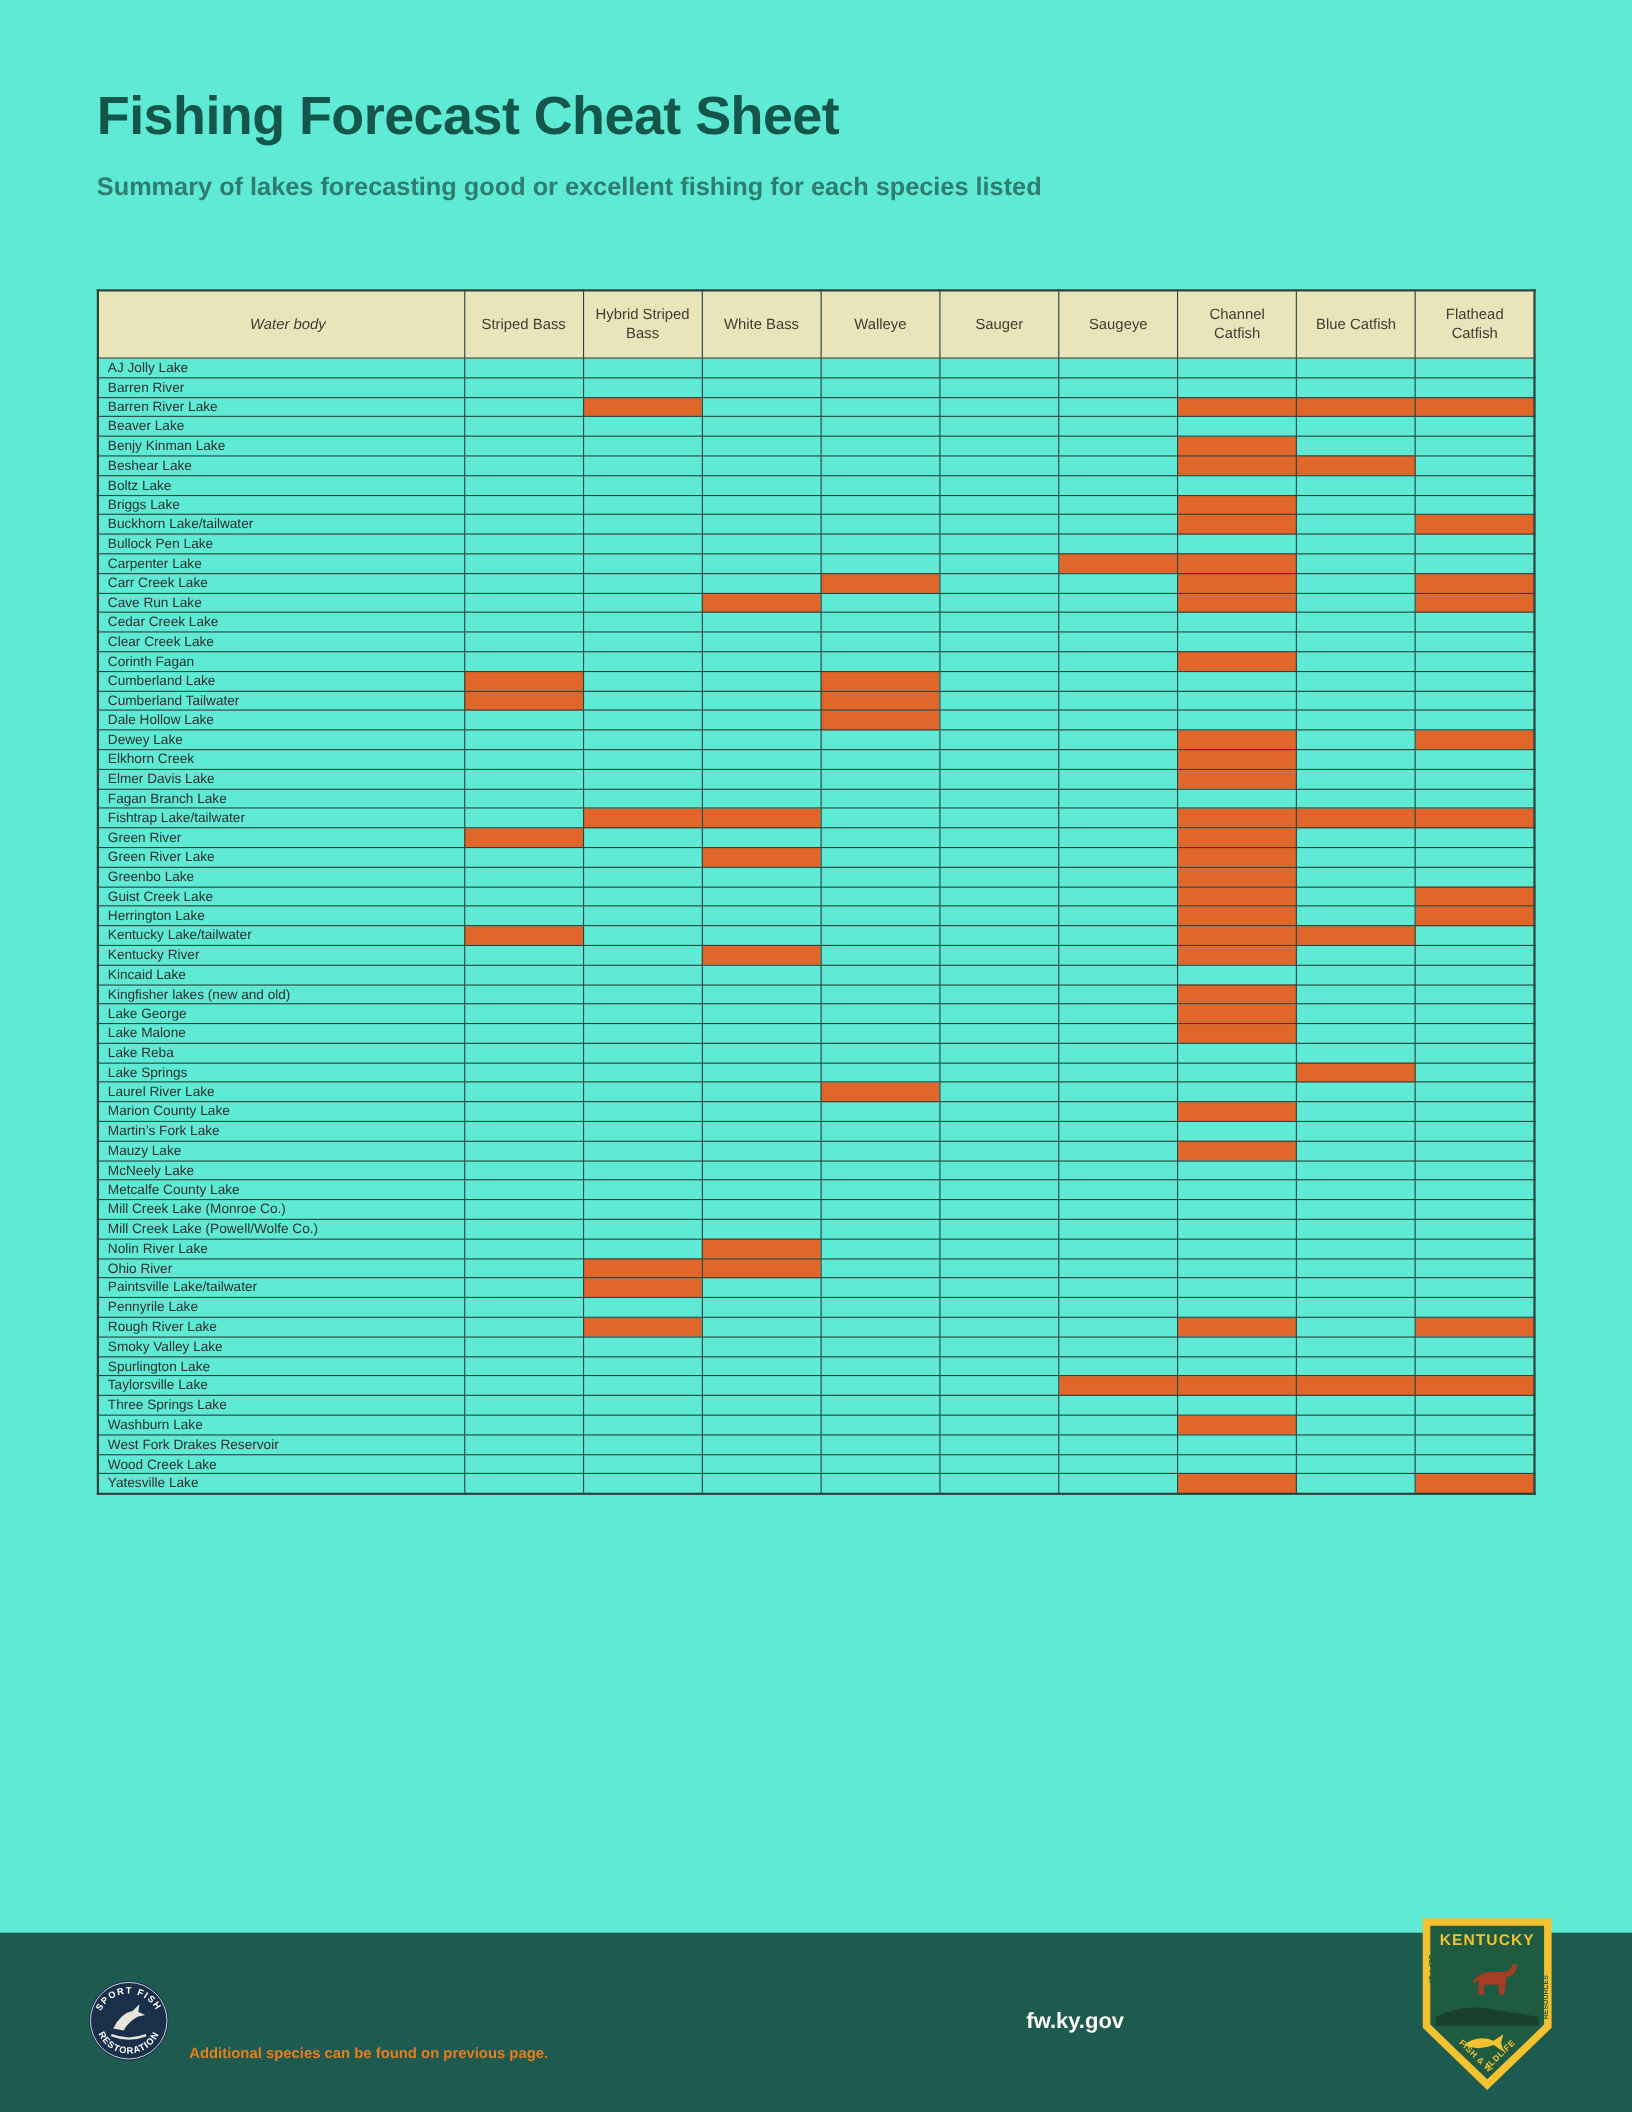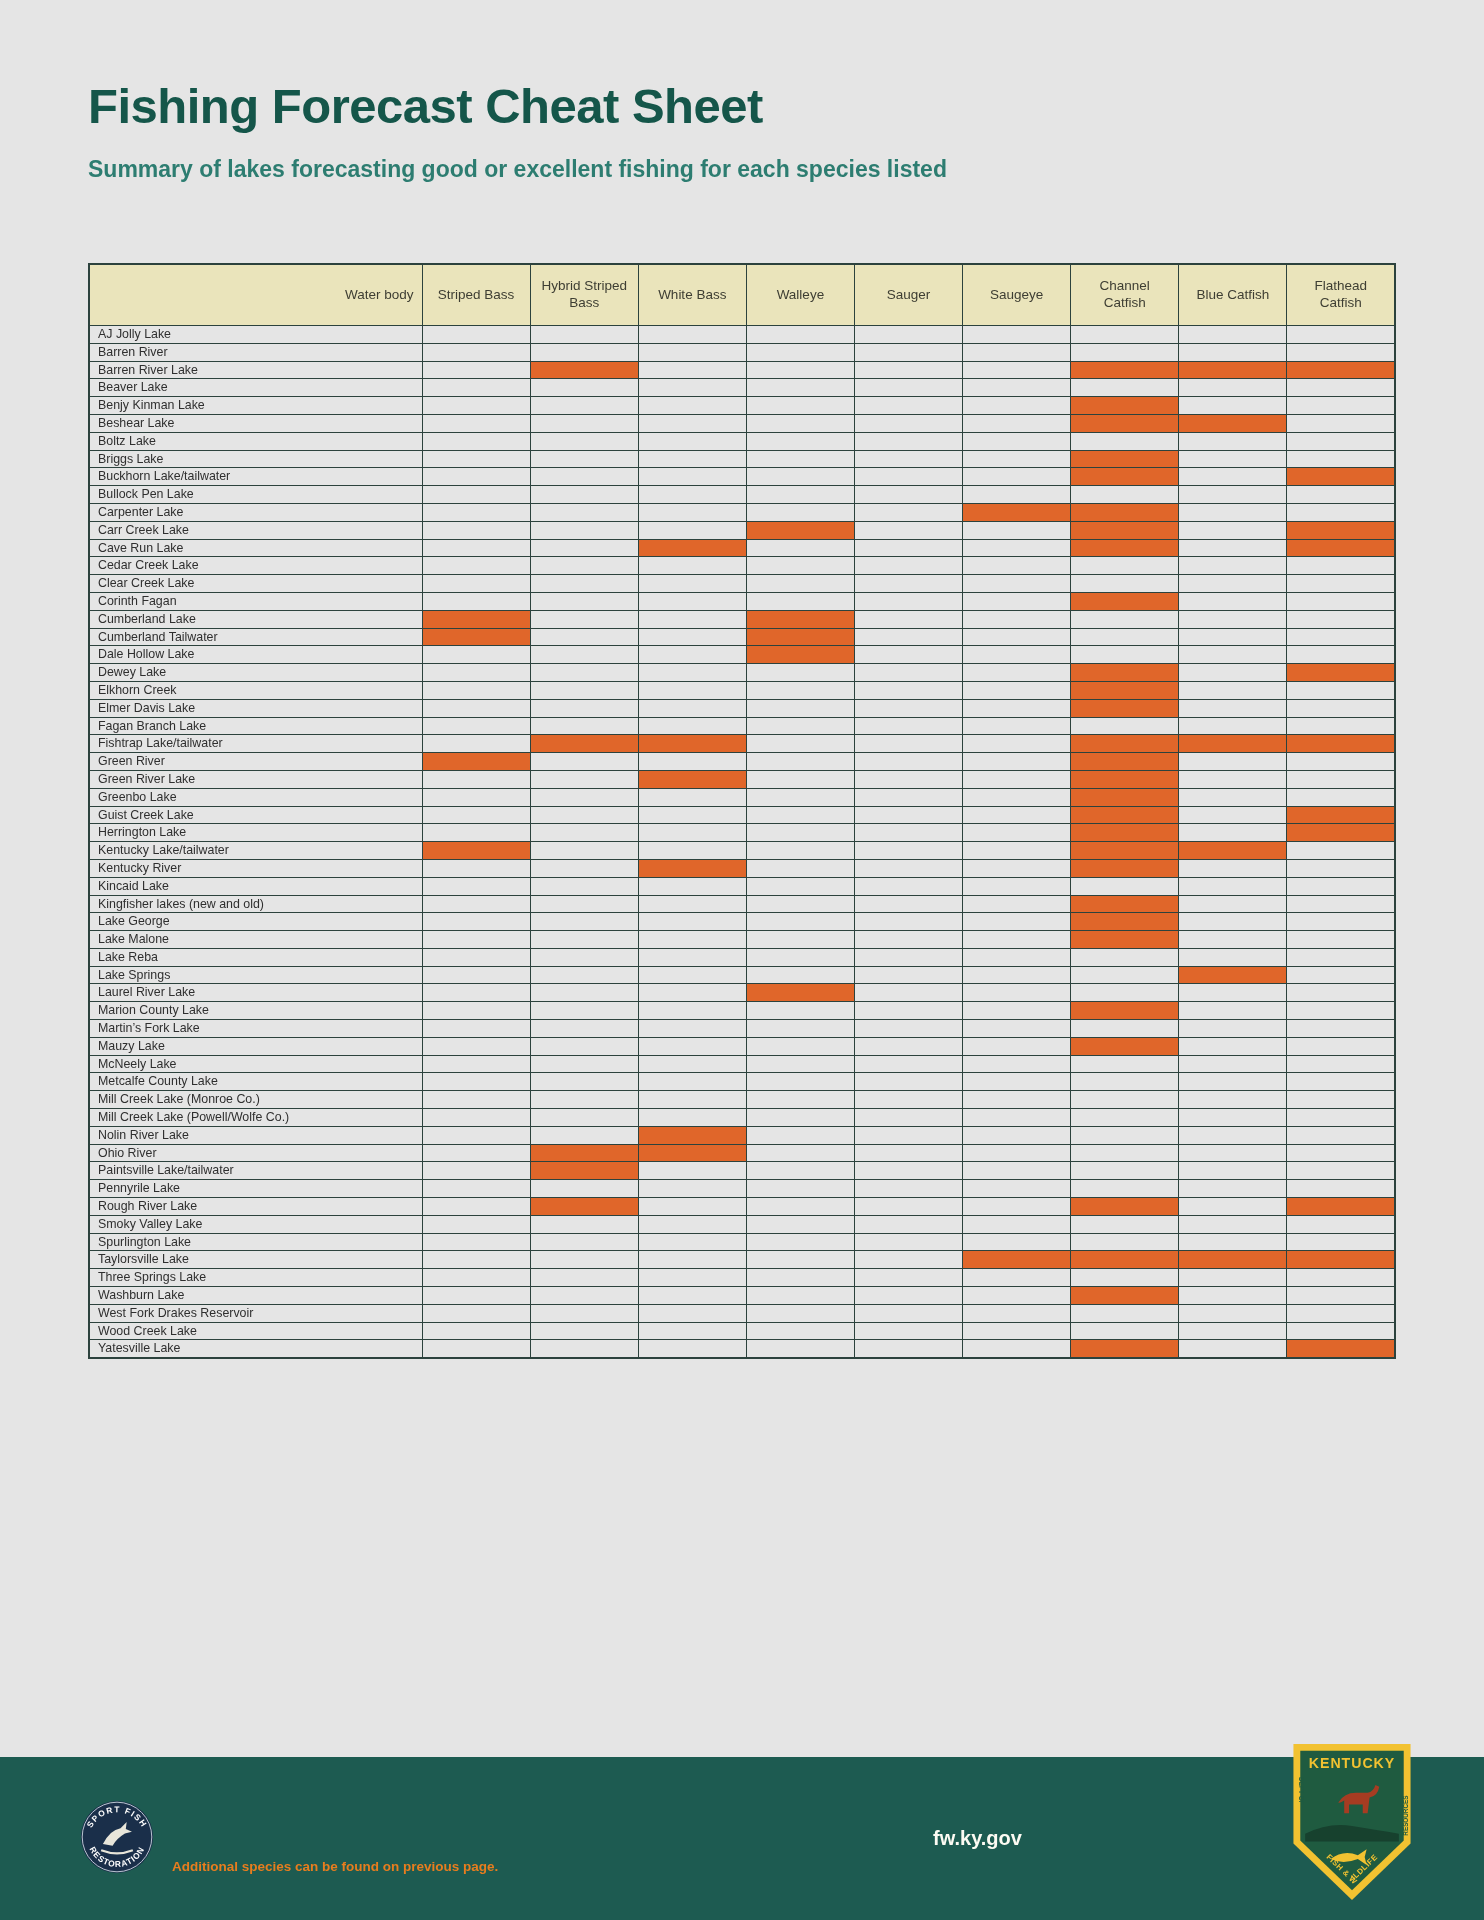--- a/index.html
+++ b/index.html
@@ -1,28 +1,28 @@
 <!DOCTYPE html>
 <html><head>
 <meta charset="utf-8">
 <title>Fishing Forecast Cheat Sheet</title>
 <style>
   html,body{margin:0;padding:0;}
   body{background:#ffffff;font-family:"Liberation Sans",sans-serif;}
-  .page{position:relative;width:1484px;height:1920px;background:#e5e5e5;overflow:hidden;}
+  .page{position:relative;width:1484px;height:1920px;background:#5eead4;overflow:hidden;}
 
   .title{position:absolute;left:88px;top:78px;font-size:49px;font-weight:bold;color:#15564a;letter-spacing:-0.5px;}
   .subtitle{position:absolute;left:88px;top:156px;font-size:23px;font-weight:bold;color:#2d7d71;}
 
   .table-wrap{position:absolute;left:88px;top:263px;width:1308px;}
   table{width:100%;border-collapse:collapse;table-layout:fixed;border:2px solid #2c423d;}
   col.col-name{width:333px;}
   th,td{border:1px solid #2c423d;}
   thead th{background:#eae4bb;height:60px;font-weight:normal;font-size:13.5px;color:#3e3e33;text-align:center;padding:0 8px;line-height:1.25;}
-  thead th.waterbody{text-align:right;padding-left:20px;}
+  thead th.waterbody{text-align:center;padding-left:20px;font-style:italic;}
   tbody td{height:16.8px;padding:0;}
   tbody td.name{font-size:12.4px;color:#2f2f2f;padding-left:8px;line-height:16.8px;white-space:nowrap;overflow:hidden;}
   tbody td.on{background:#e0662a;}
 
   .footer{position:absolute;left:0;top:1757px;width:1484px;height:163px;background:#1d5b51;}
   .sfr{position:absolute;left:80px;top:43px;}
   .note{position:absolute;left:172px;top:74px;font-size:13.5px;font-weight:bold;color:#e87d1e;margin-top:28px;}
   .url{position:absolute;left:933px;top:70px;font-size:20px;font-weight:bold;color:#fdfbf3;cursor:pointer;}
   .crest{position:absolute;left:1291px;top:-17px;}
 </style>

